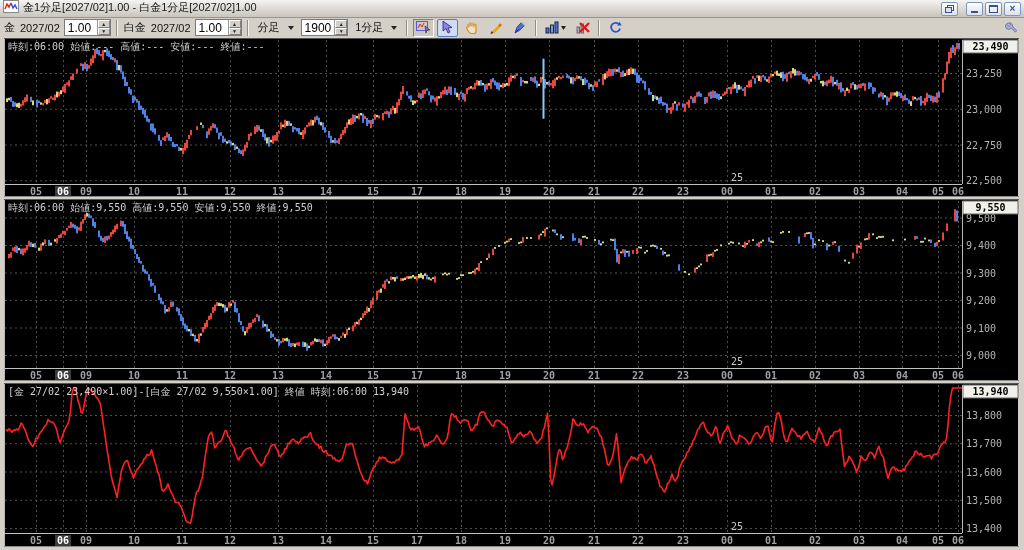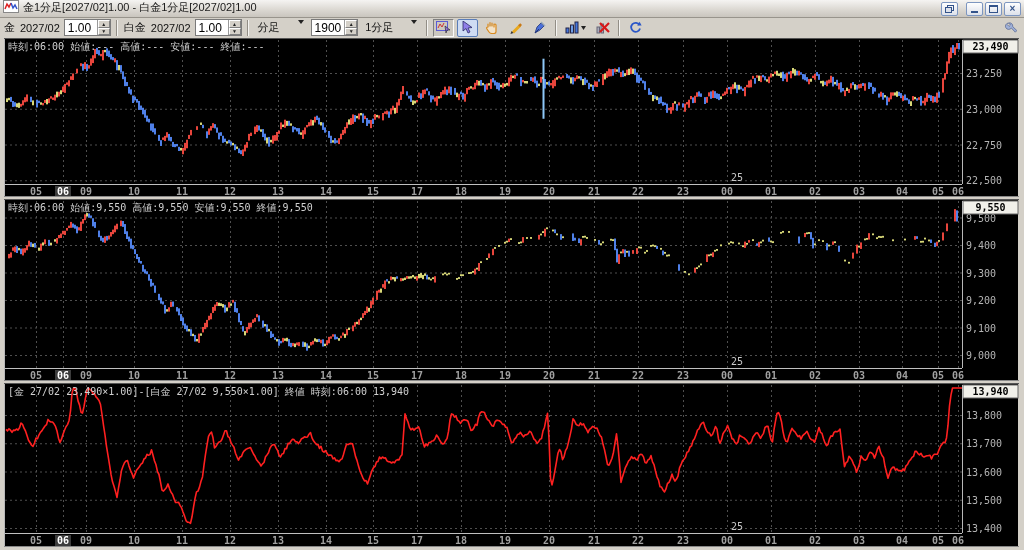--- a/index.html
+++ b/index.html
@@ -20,21 +20,21 @@
   
   .toolbar{height:19px;display:flex;align-items:center;background:#d4d0c8;padding:0 3px;gap:3px;
            font-size:11px;position:relative;border-bottom:1px solid #b5b1a9}
   .tb-label{color:#111;padding:0 1px;white-space:nowrap}
   .spin{display:inline-flex;background:#fff;border:1px solid #7a7a7a;height:15px;align-items:stretch}
   .spin-val{font-size:12px;padding:1px 3px 9px 3px;min-width:26px;color:#000;
             font-family:"Liberation Sans",sans-serif}
   .spin-btns{display:flex;flex-direction:column;width:12px;border-left:1px solid #9a9a9a}
   .spin-btns button{flex:1;font-size:5px;line-height:4px;padding:0;margin:0;color:#222;
             border:1px solid #fff;border-right-color:#808080;border-bottom-color:#808080;background:#d4d0c8}
-  .dropdown{display:inline-flex;align-items:flex-start;gap:18px;padding:0 4px;height:16px;color:#111;cursor:default}
+  .dropdown{display:inline-flex;align-items:center;gap:8px;padding:0 4px;height:16px;color:#111;cursor:default}
   .caret{width:0;height:0;border-left:3px solid transparent;border-right:3px solid transparent;border-top:4px solid #222}
   .tb-sep{width:0;height:16px;border-left:1px solid #928e86;border-right:1px solid #f5f4f2;margin:0 2px}
   .tb-btn{width:21px;height:18px;display:flex;align-items:center;justify-content:center;
           background:transparent;border:1px solid transparent;padding:0;margin:0}
   .tb-btn.sunken{border-color:#808080 #fbfbfb #fbfbfb #808080;background:#ccc8c0}
   .tb-btn.selected{background:#cfdcf3;border-color:#5a7db8;border-radius:2px}
   .tb-right{position:absolute;right:3px;top:1px}
   
   #charts{position:absolute;top:37px;left:0;width:1024px;height:513px;background:#d4d0c8}
   .panel{position:absolute;left:0;width:1024px}

